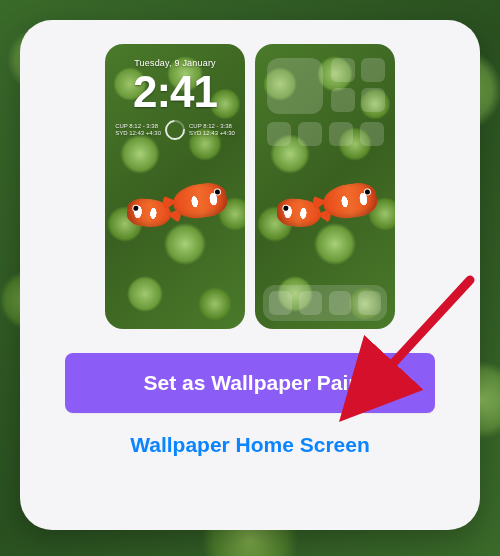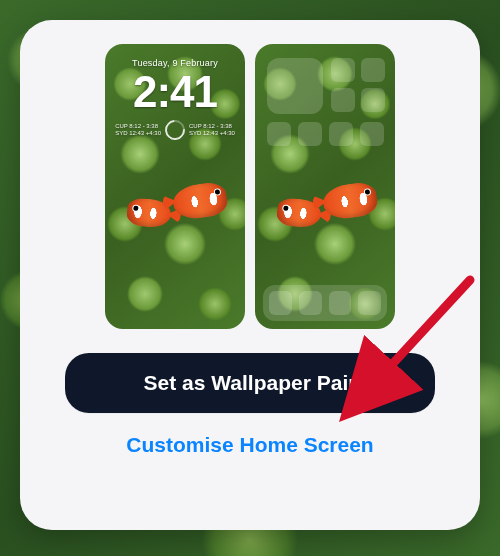--- a/index.html
+++ b/index.html
@@ -116,24 +116,24 @@
   }
   .dock {
     position:absolute; left:8px; right:8px; bottom:8px; height:36px;
     border-radius:12px; background: rgba(255,255,255,.16);
     display:flex; align-items:center; justify-content:center; gap:7px;
     padding:0 6px;
   }
   .primary-btn {
     width: 100%;
     max-width: 370px;
-    background: #0f172a;
+    background: #8b5cf6;
     color: #fff;
     border: none;
-    border-radius: 24px;
+    border-radius: 8px;
     font-size: 21px;
     font-weight: 600;
     padding: 18px 10px;
     cursor: pointer;
     box-shadow: 0 1px 0 rgba(0,0,0,.04);
   }
   .secondary-btn {
     background: none; border: none;
     color: #0a84ff;
     font-size: 21px;
@@ -152,21 +152,21 @@
 <div class="bg"></div>
 
 <div class="sheet">
 
   <div class="previews">
 
     <div class="phone">
       <div class="fish f1"></div>
       <div class="fish f2"></div>
       <div class="lock-content">
-        <div class="lock-date">Tuesday, 9 February</div>
+        <div class="lock-date">Tuesday, 9 January</div>
         <div class="lock-time">2:41</div>
         <div class="lock-widgets">
           <div class="lw-left">
             <div>CUP  8:12 - 3:38</div>
             <div>SYD  12:43 +4:30</div>
           </div>
           <div class="lw-ring"></div>
           <div class="lw-right">
             <div>CUP  8:12 - 3:38</div>
             <div>SYD  12:43 +4:30</div>
@@ -196,21 +196,21 @@
         <div class="ico"></div>
         <div class="ico"></div>
         <div class="ico"></div>
       </div>
     </div>
 
   </div>
 
   <button class="primary-btn">Set as Wallpaper Pair</button>
 
-  <button class="secondary-btn">Customise Home Screen</button>
+  <button class="secondary-btn">Wallpaper Home Screen</button>
 
 </div>
 
 <div class="arrow" style="left:320px; top:270px;">
   <svg width="160" height="170" viewBox="0 0 160 170">
     <defs>
       <marker id="ah" viewBox="0 0 10 10" refX="8" refY="5" markerWidth="9" markerHeight="9" orient="auto-start-reverse">
         <path d="M 0 0 L 10 5 L 0 10 z" fill="#d4102a"></path>
       </marker>
     </defs>

